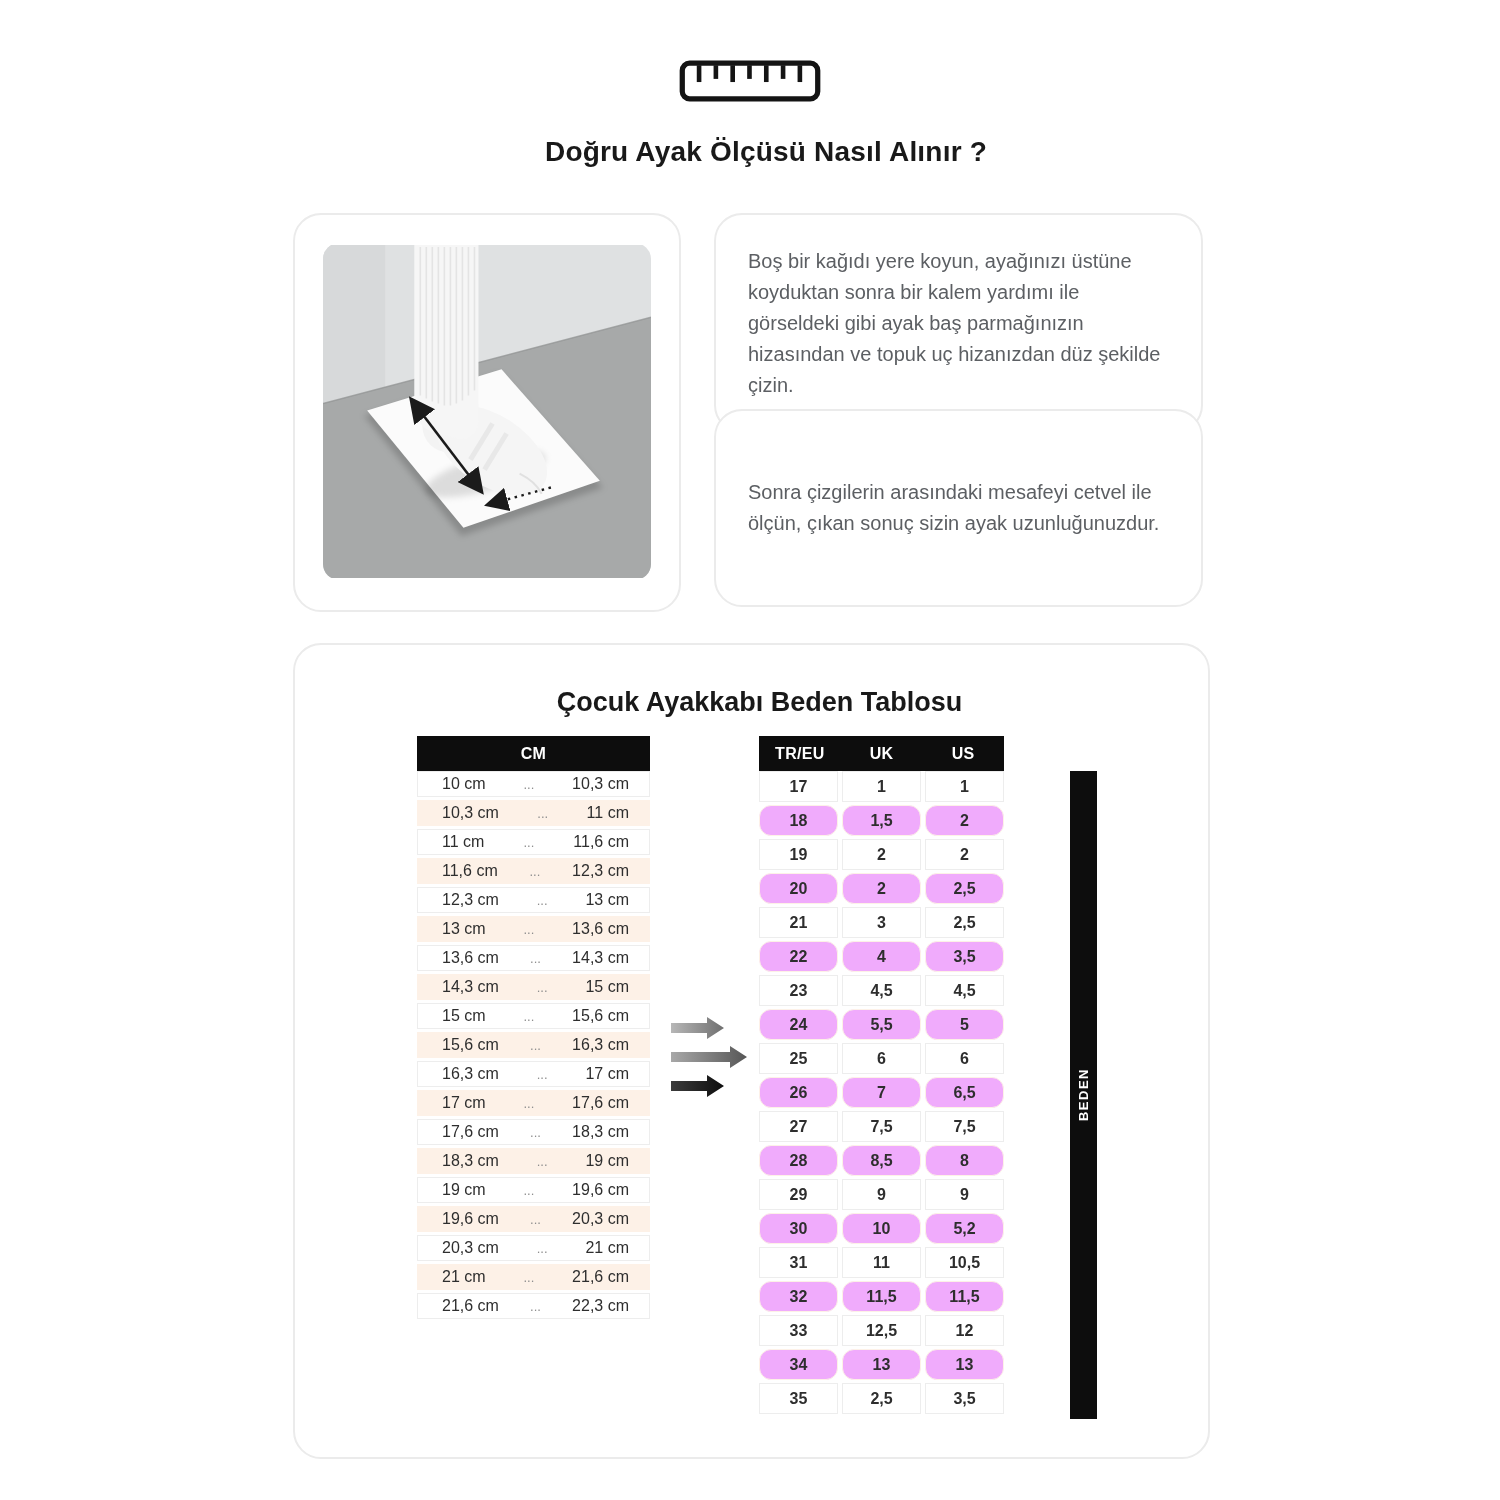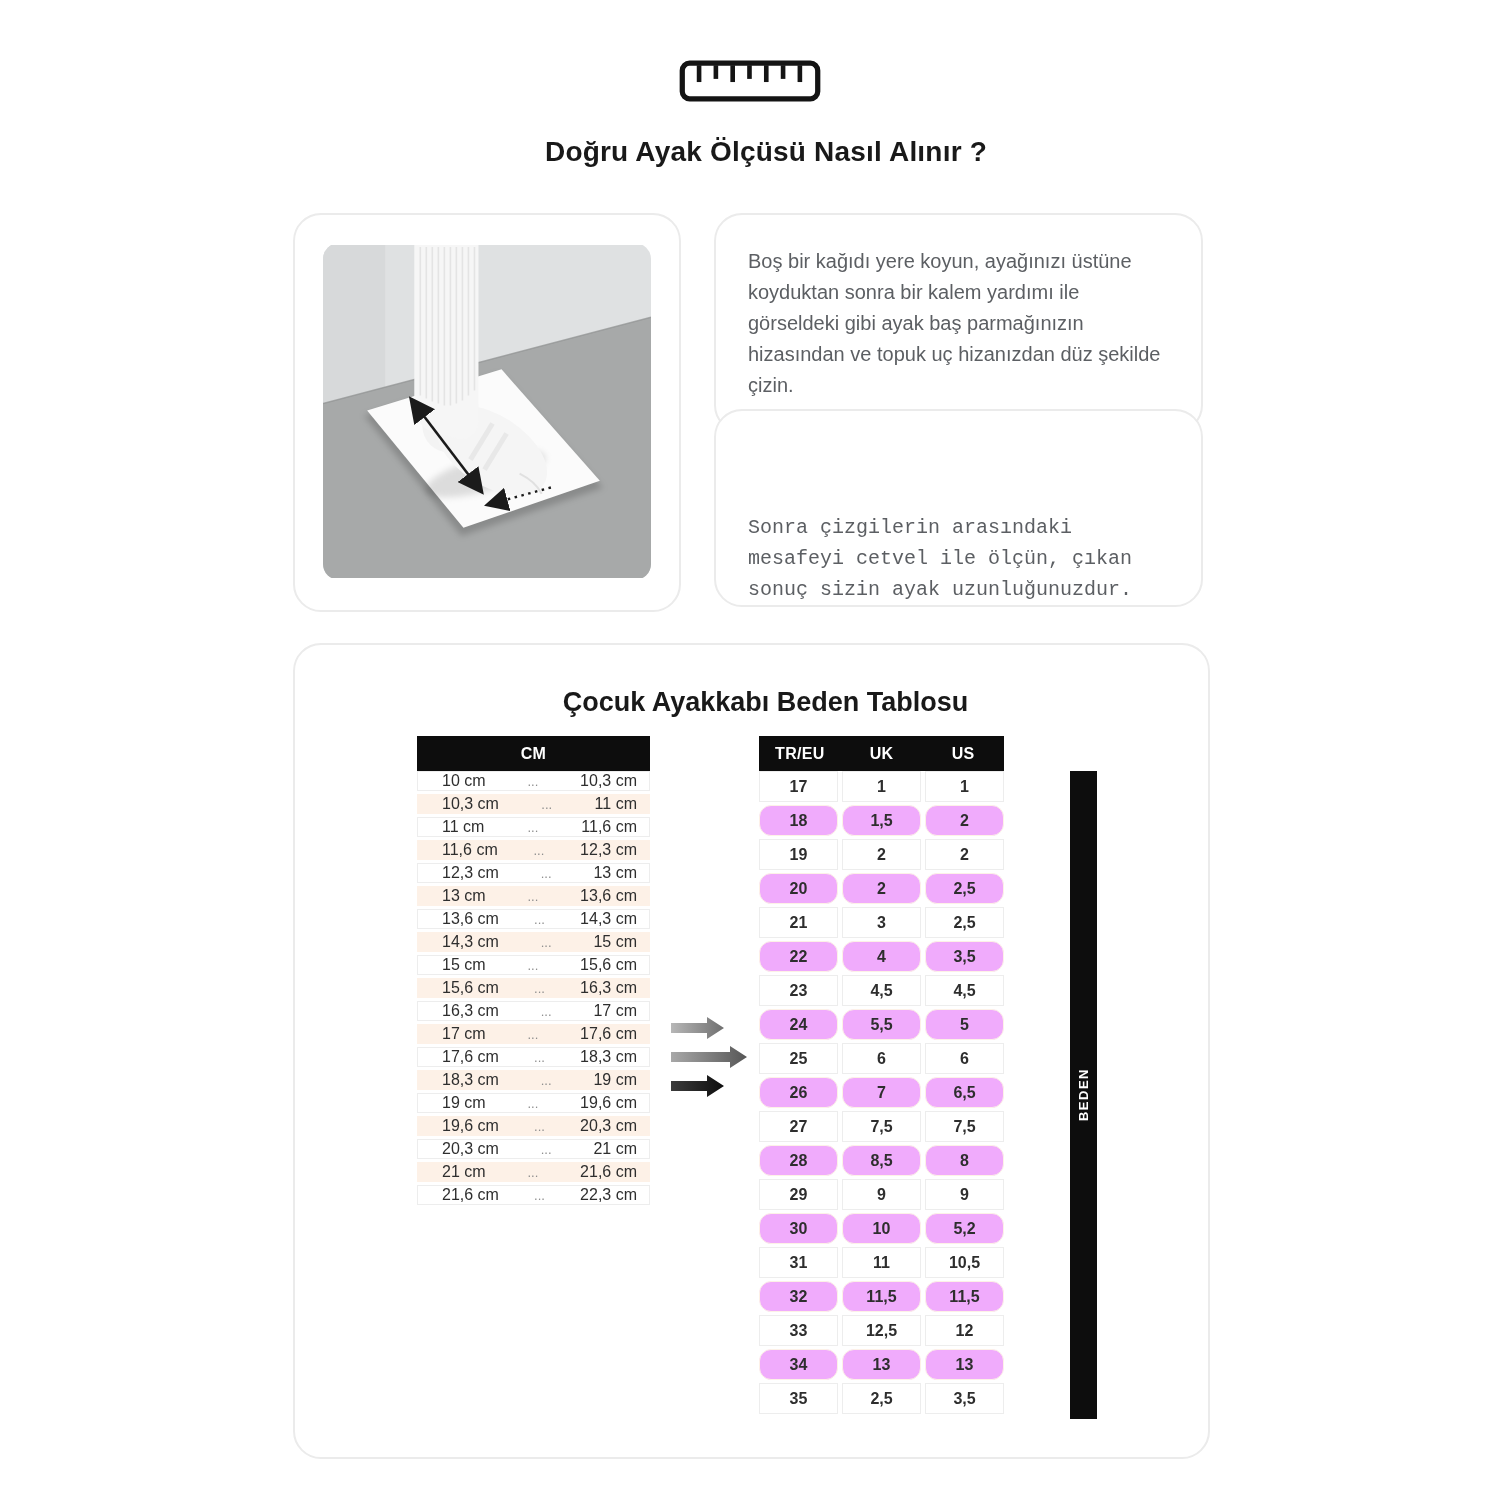--- a/index.html
+++ b/index.html
@@ -20,44 +20,44 @@
   .card{
     position:absolute;background:#fff;border:2px solid #ebebeb;border-radius:28px;
     box-sizing:border-box;
   }
   .photo-card{left:293px;top:213px;width:388px;height:399px;}
   .photo-frame{
     position:absolute;left:28px;top:28px;width:328px;height:337px;
     border-radius:16px;overflow:hidden;
   }
   .text-card-1{left:714px;top:213px;width:489px;height:220px;display:flex;align-items:center;}
-  .text-card-2{left:714px;top:409px;width:489px;height:198px;display:flex;align-items:flex-end;font-family:Liberation Mono, monospace;}
+  .text-card-2{left:714px;top:409px;width:489px;height:198px;display:flex;align-items:center;}
   .instr{
     margin:0;padding:0 36px 0 32px;font-size:20px;line-height:31px;color:#5c5f63;
   }
 
   
   .size-card{left:293px;top:643px;width:917px;height:816px;}
   .size-title{
-    position:absolute;left:14px;top:42px;width:100%;text-align:center;
+    position:absolute;left:8px;top:42px;width:100%;text-align:center;
     font-size:27px;font-weight:bold;color:#191919;
   }
 
   .cm-table{position:absolute;left:122px;top:91px;width:233px;}
   .size-table{position:absolute;left:464px;top:91px;width:245px;}
   .tbl-header{
     height:35px;background:#0d0d0d;color:#ffffff;font-size:16px;font-weight:bold;
     display:flex;align-items:center;justify-content:center;letter-spacing:.3px;
   }
   .size-table .tbl-header span{flex:1;text-align:center;}
 
   .cm-row{
-    height:20px;margin-bottom:3px;display:flex;align-items:center;
+    height:26px;margin-bottom:3px;display:flex;align-items:center;
     box-sizing:border-box;border:1px solid #ededed;background:#ffffff;
-    font-size:16px;color:#2e2e2e;padding:0 12px 0 24px;
+    font-size:16px;color:#2e2e2e;padding:0 20px 0 24px;
   }
   .cm-row .dots{flex:1;text-align:center;color:#8f8f8f;font-size:13px;}
   .cm-row.alt{background:#fdf1e7;border-color:#fdf1e7;}
 
   .sz-row{
     height:31px;margin-bottom:3px;display:grid;grid-template-columns:1fr 1fr 1fr;gap:4px;
   }
   .sz-cell{
     box-sizing:border-box;border:1px solid #ededed;background:#ffffff;
     display:flex;align-items:center;justify-content:center;

